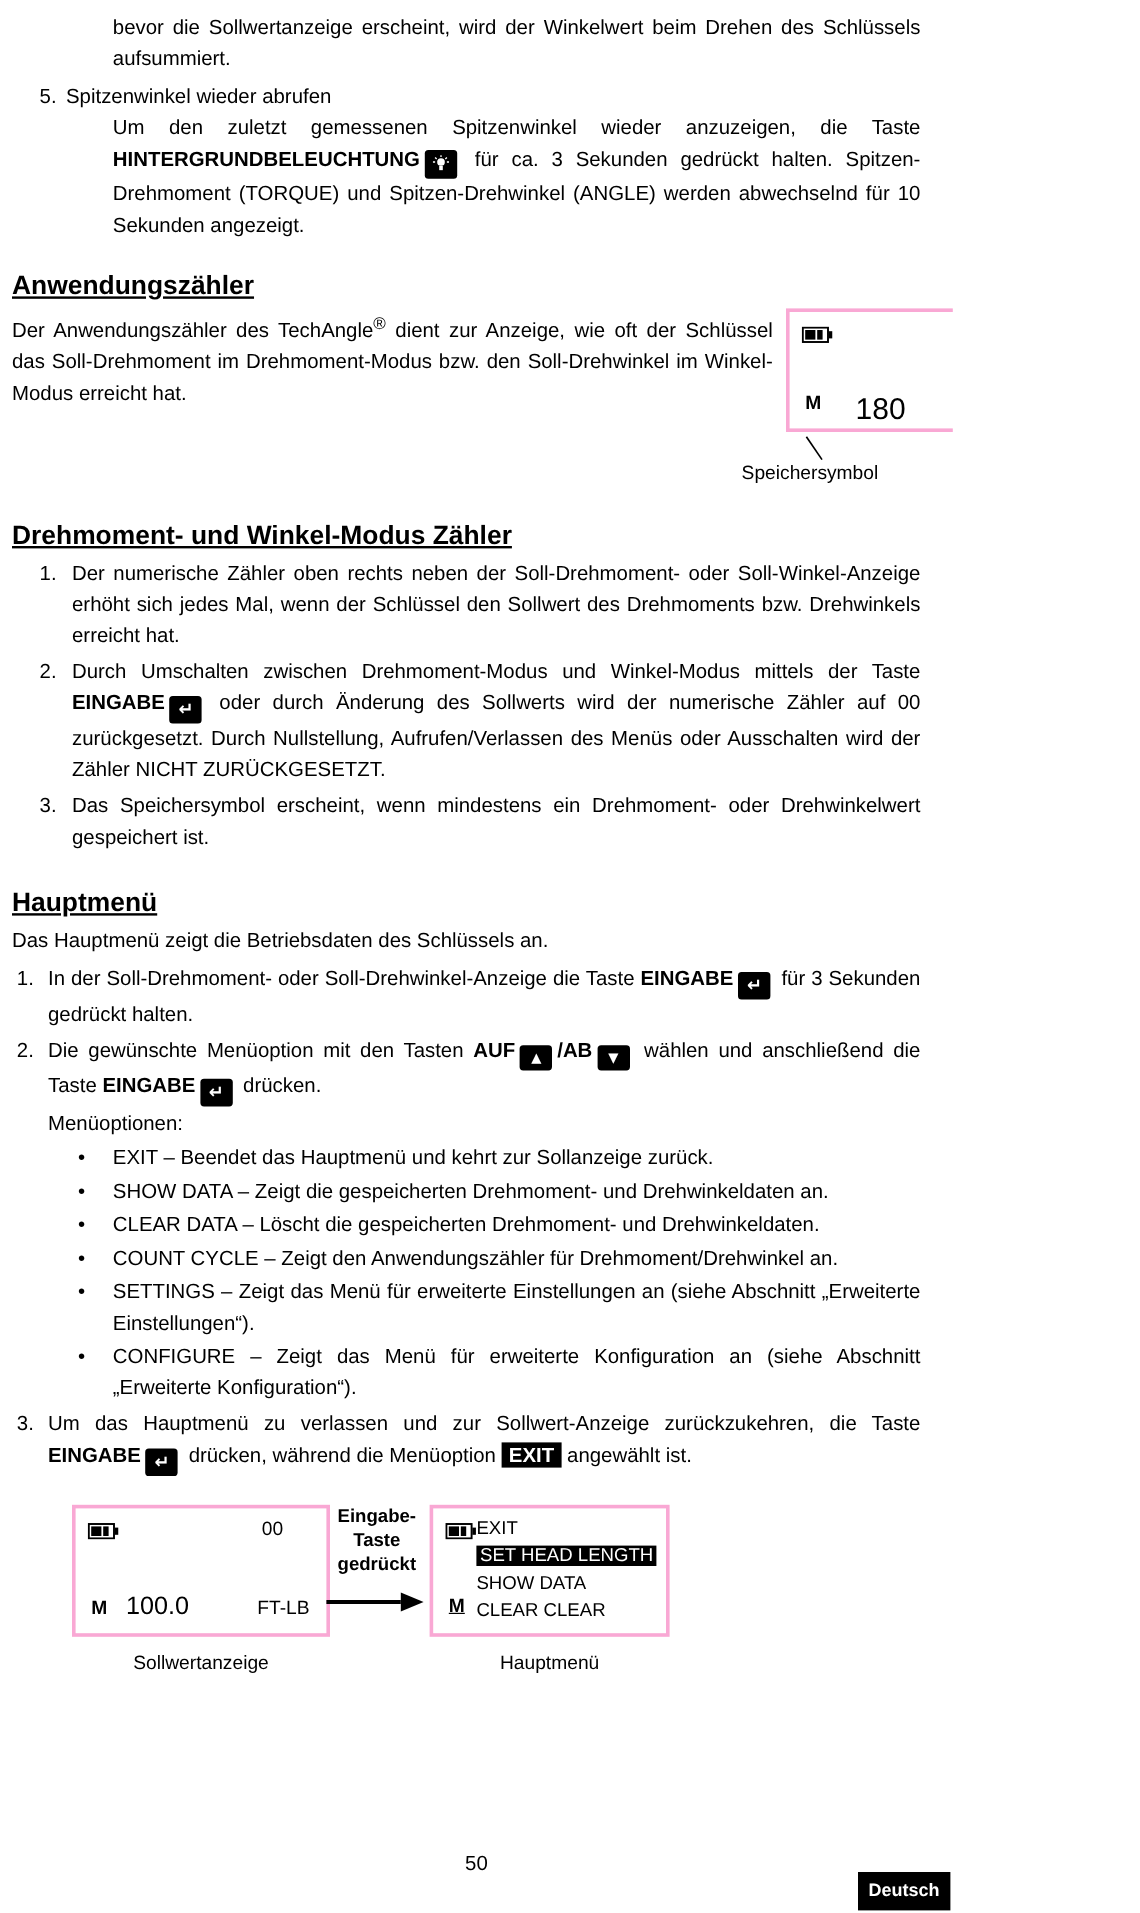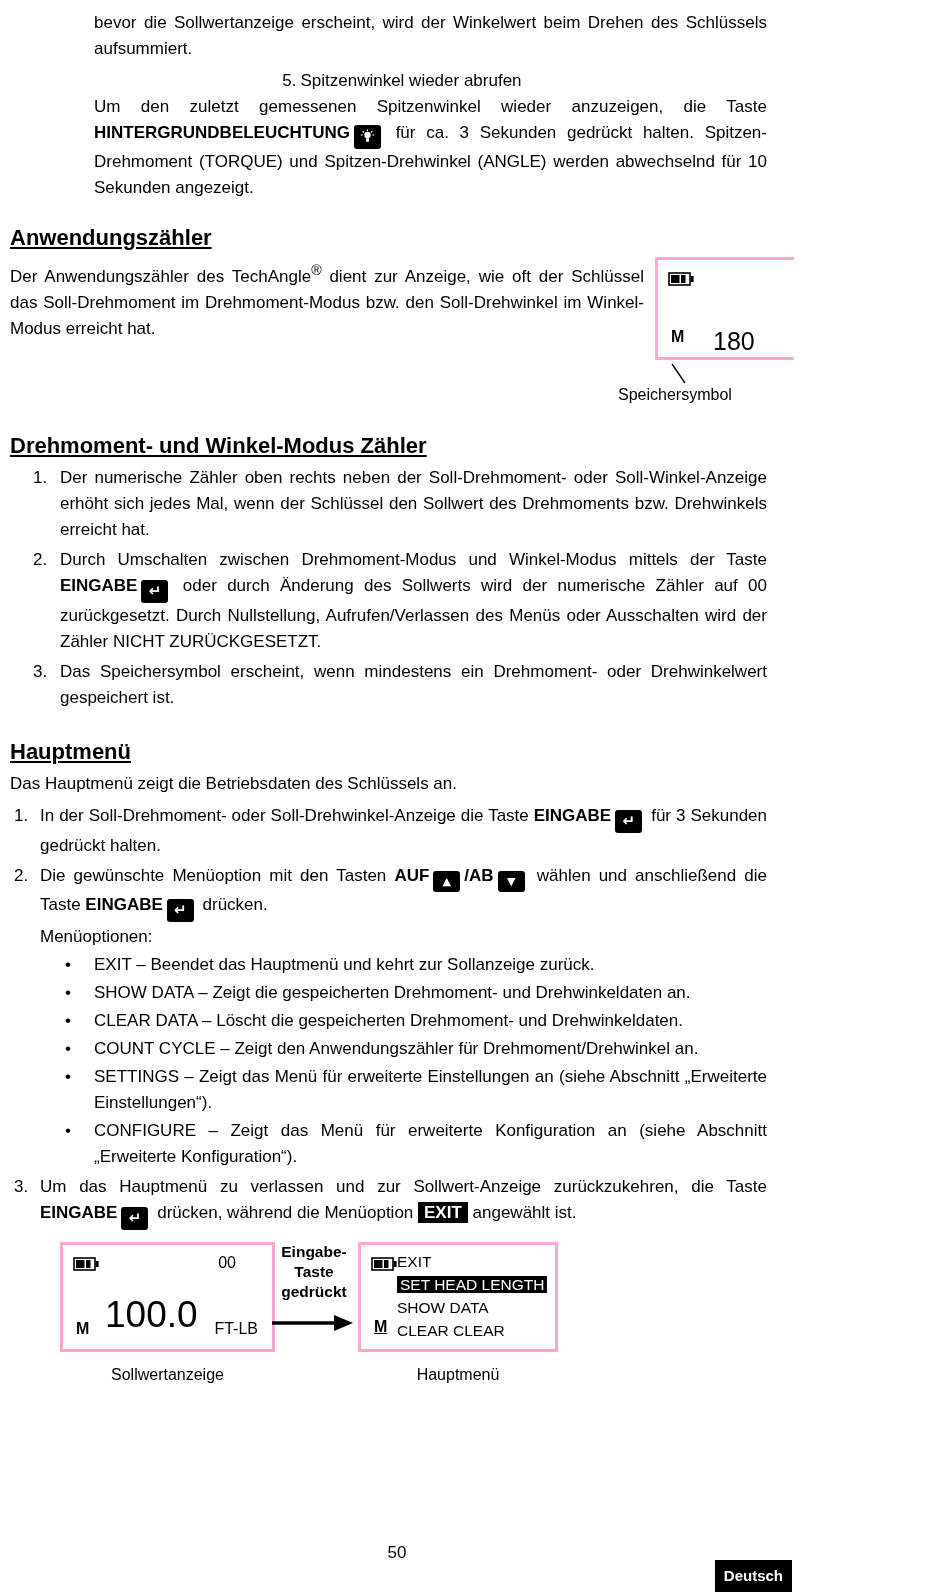--- a/index.html
+++ b/index.html
@@ -29,21 +29,21 @@
     text-decoration:underline;
     line-height:22px;
   }
   .h-anwendung { margin-top:26px; margin-bottom:8px; }
   .h-modes     { margin-top:2px;  margin-bottom:8px; }
   .h-haupt     { margin-top:30px; margin-bottom:8px; }
 
   
   .cont { margin-left:84px; }
   .item5 { margin-top:6px; }
-  .item5-head { margin-left:23px;text-align:center; }
+  .item5-head { margin-left:23px; }
   .num5 { display:inline-block; width:22px; }
   .item5-body { margin-left:84px; }
 
   
   .kbox {
     display:inline-block;
     background:#000; color:#fff;
     border-radius:3px;
     text-align:center;
     margin:0 4px;
@@ -88,24 +88,24 @@
   
   .bullets { margin-top:2px; }
   .bullet { display:flex; margin-left:25px; margin-top:2px; }
   .bullet-marker { width:29px; flex:none; }
   .bullet-marker::before { content:"•"; }
   .bullet-text { flex:1; text-align:justify; }
 
   .menu-intro { margin-bottom:6px; }
 
   
-  .fig-bottom { position:relative; height:152px; margin-top:12px; }
+  .fig-bottom { position:relative; height:152px; margin-top:24px; }
   .lcd-sollwert { left:50px; top:0; width:215px; height:110px; }
   .lcd-sollwert .cnt { right:36px; top:5px; }
-  .lcd-sollwert .val { left:42px; bottom:21px; font-size:37px; }
+  .lcd-sollwert .val { left:42px; bottom:9px; font-size:21px; }
   .lcd-menu { left:348px; top:0; width:200px; height:110px; }
   .menu-list { margin:5px 0 0 36px; }
   .menu-item { line-height:23px; font-size:15.5px; white-space:nowrap; }
   .menu-item .txt-sel { background:#000; color:#fff; padding:0 3px; }
   .lcd-menu .m { text-decoration:underline; bottom:9px; }
   .cap-eingabe {
     position:absolute; left:258px; top:0; width:92px;
     text-align:center; font-weight:bold; font-size:15.5px; line-height:20px;
   }
   .arrow-svg { position:absolute; left:260px; top:72px; }

